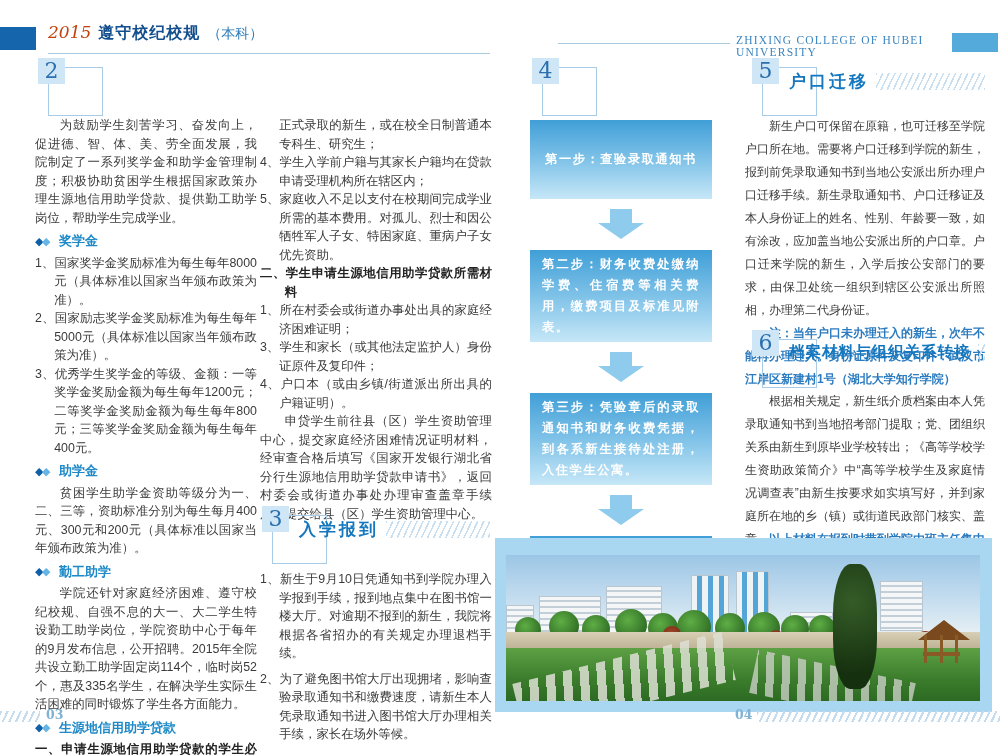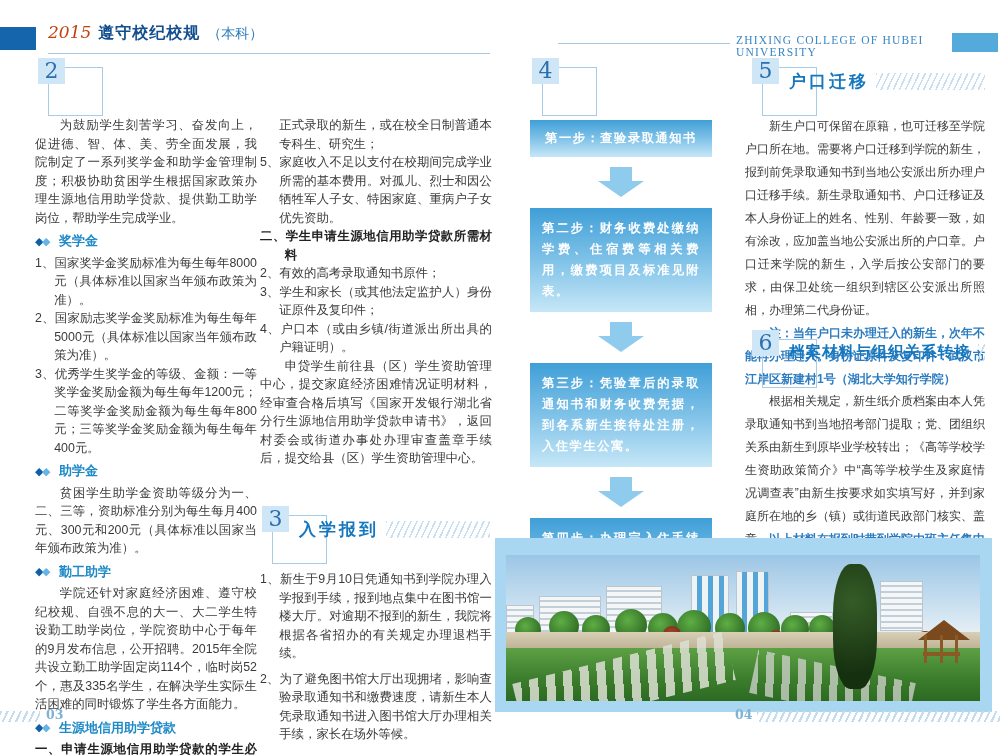--- a/index.html
+++ b/index.html
@@ -41,22 +41,22 @@
   .dh { color:#1f8ac8; font-weight:bold; font-size:13px; margin:5px 0 3px; display:flex; align-items:center; gap:6px; }
   .dia { display:inline-block; position:relative; width:18px; height:13px; }
   .dia .d1,.dia .d2 { position:absolute; top:0; font-size:11px; line-height:13px; font-style:normal; }
   .dia .d1 { left:0; color:#1060a8; }
   .dia .d2 { left:7px; color:#66b5e4; }
 
   
   .flow { left:530px; top:120px; width:182px; }
   .step { background:linear-gradient(180deg,#409fd7 0%,#7fc2e8 50%,#c6e7f7 100%);
     color:#ffffff; font-size:12.3px; line-height:21px; letter-spacing:1.5px; font-weight:bold;
-    padding:10px 12px; text-align:justify; }
-  .step.center { text-align:center; padding:8px 8px; }
+    padding:4px 12px; text-align:justify; }
+  .step.center { text-align:center; padding:29px 8px; }
   .arrow { position:relative; width:46px; height:31px; margin:10px auto 10px; }
   .arrow::before { content:""; position:absolute; left:12px; top:0; width:22px; height:14px; background:#8ecbec; }
   .arrow::after { content:""; position:absolute; left:0; top:14px; width:0; height:0;
     border-left:23px solid transparent; border-right:23px solid transparent; border-top:16px solid #8ecbec; }
 
   
   .rcol { font-size:12px; line-height:23px; text-align:justify; }
   .rcol p { margin:0; }
   .note { color:#2b7bc0; font-weight:bold; margin-top:5px; }
   .blue-inline { color:#2b7bc0; font-weight:bold; }
@@ -135,23 +135,24 @@
         <span class="d2">◆</span>
       </span>
     <span>生源地信用助学贷款</span>
   </div>
   <p class="lh">一、申请生源地信用助学贷款的学生必须同时符合的条件</p>
 
 </div>
 
 <div class="abs col" style="left:260px;top:116px;width:232px;">
   <p class="cont">正式录取的新生，或在校全日制普通本专科生、研究生；</p>
+  <p class="li">4、学生入学前户籍与其家长户籍均在贷款申请受理机构所在辖区内；</p>
   <p class="li">5、家庭收入不足以支付在校期间完成学业所需的基本费用。对孤儿、烈士和因公牺牲军人子女、特困家庭、重病户子女优先资助。</p>
   <p class="lh">二、学生申请生源地信用助学贷款所需材料</p>
-  <p class="li">2、有效的高考录取通知书原件；</p>
+  <p class="li">1、所在村委会或街道办事处出具的家庭经济困难证明；</p>
   <p class="li">3、学生和家长（或其他法定监护人）身份证原件及复印件；</p>
   <p class="li">4、户口本（或由乡镇/街道派出所出具的户籍证明）。</p>
   <p class="indent">申贷学生前往县（区）学生资助管理中心，提交家庭经济困难情况证明材料，经审查合格后填写《国家开发银行湖北省分行生源地信用助学贷款申请书》，返回村委会或街道办事处办理审查盖章手续后，提交给县（区）学生资助管理中心。</p>
 </div>
 
 <div class="sec" style="left:262px;top:506px;width:228px;">
   <div class="sec-outline"></div>
   <div class="sec-numbox">3</div>
   <div class="sec-row">
     <span class="sec-title">入学报到</span>

